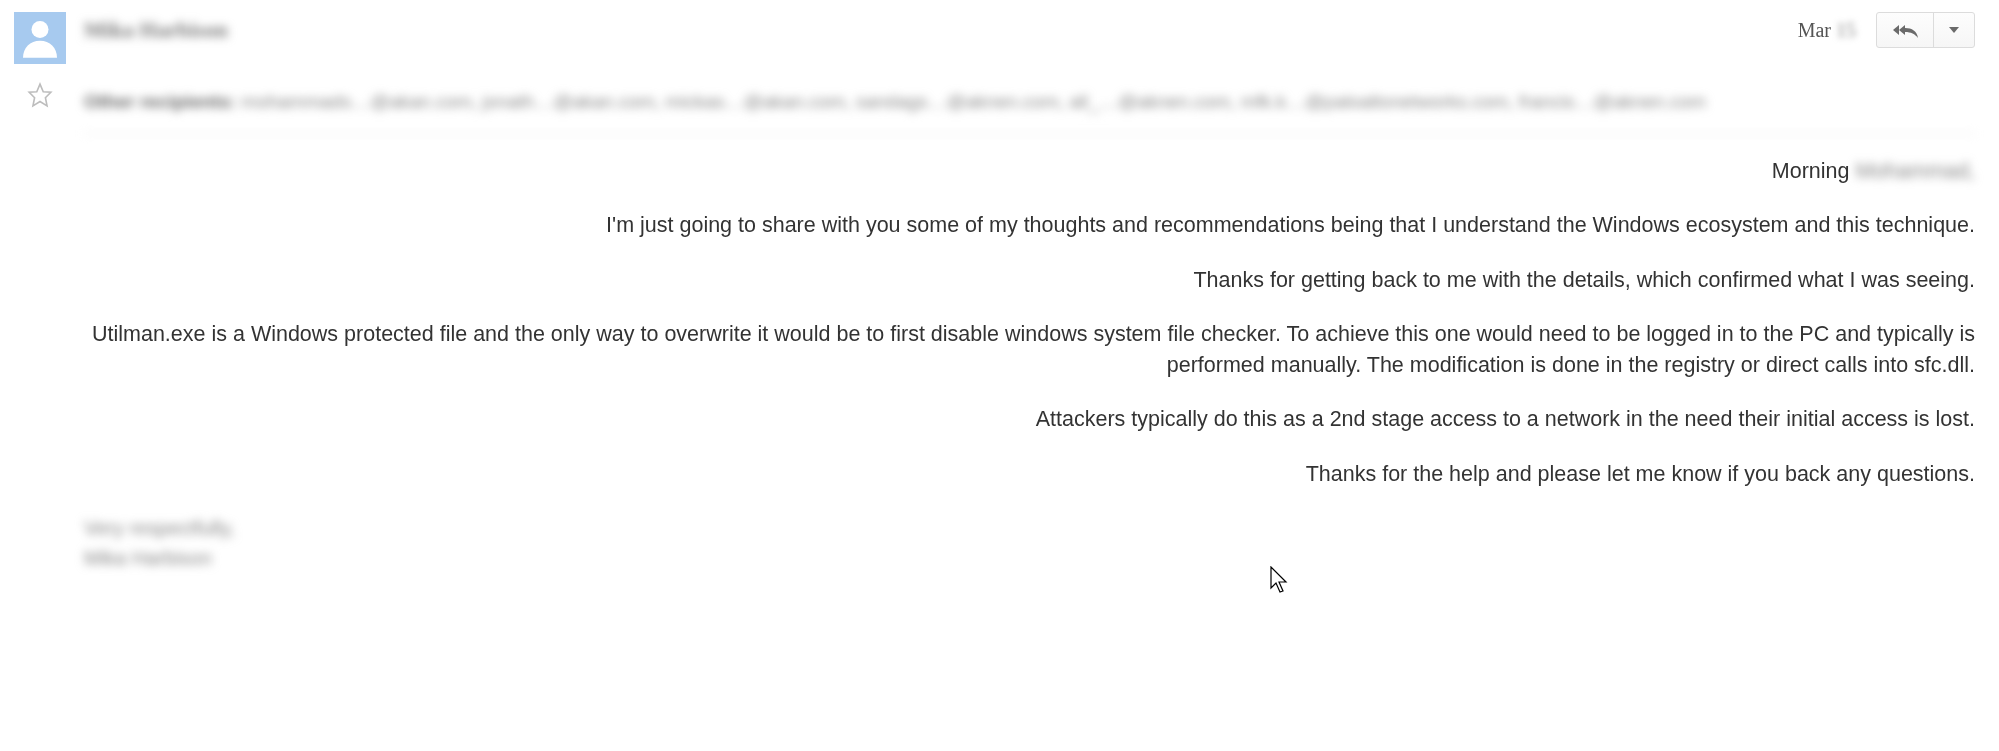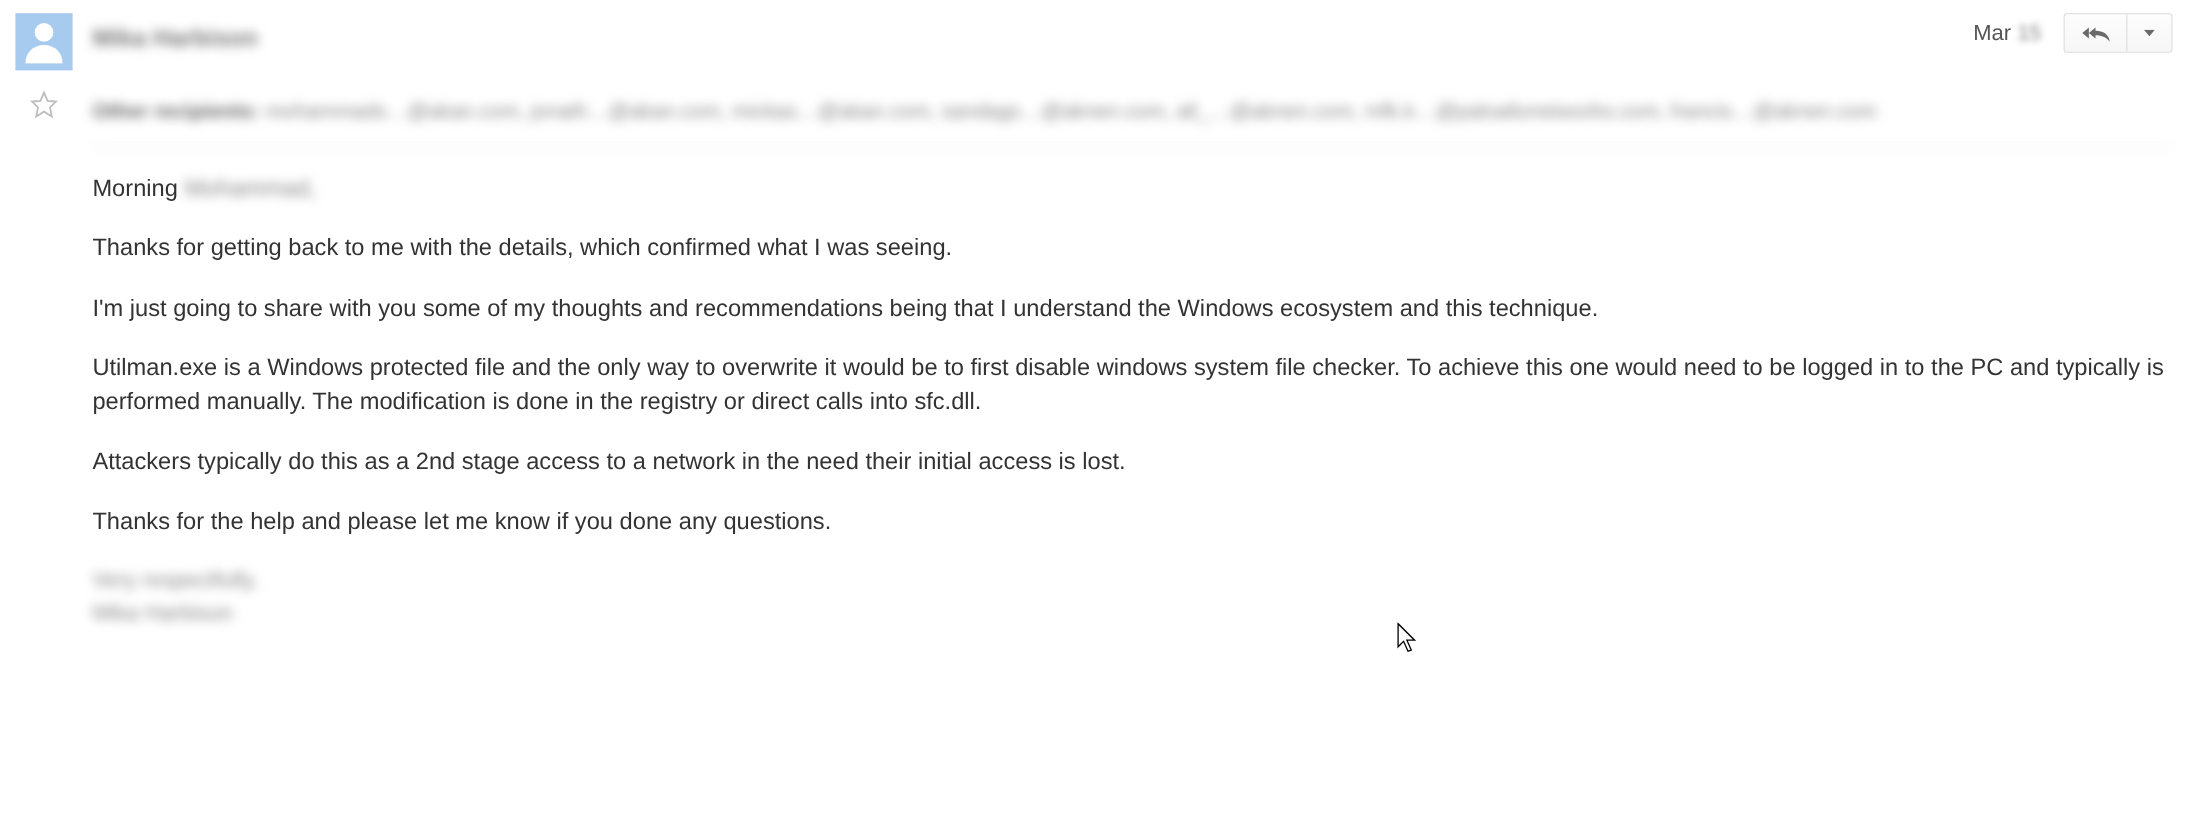--- a/index.html
+++ b/index.html
@@ -48,22 +48,23 @@
       cursor: pointer;
     }
     .main-col {
       flex: 1;
       padding-right: 24px;
       padding-left: 12px;
     }
     .header-row {
       display: flex;
       justify-content: space-between;
-      align-items: flex-end;
+      align-items: center;
       padding-top: 4px;
+      font-family: Liberation Serif, serif;
     }
     .sender-name {
       font-size: 22px;
       font-weight: bold;
       color: #777;
       filter: blur(5px);
       user-select: none;
     }
     .header-right {
       display: flex;
@@ -114,20 +115,21 @@
       color: #666;
     }
     .body {
       margin-top: 22px;
       font-size: 21.5px;
       color: #333;
       line-height: 1.42;
     }
     .body p {
       margin-bottom: 24px;
+      text-align: right;
     }
     .greeting-name {
       filter: blur(5px);
       color: #888;
       user-select: none;
     }
     .sign-off {
       filter: blur(5px);
       color: #888;
       font-size: 20px;
@@ -187,25 +189,25 @@
 
     <div class="recipients-row">
       <span class="recipients-label">Other recipients:</span>
       <span>mohammads…@akan.com, jonath…@akan.com, mickas…@akan.com, sandags…@aknen.com, all_…@aknen.com, mfk.k…@paloaltonetworks.com, francis…@aknen.com</span>
     </div>
 
     <div class="body">
       <p>
         <span>Morning </span><span class="greeting-name">Mohammad,</span>
       </p>
+      <p>I'm just going to share with you some of my thoughts and recommendations being that I understand the Windows ecosystem and this technique.</p>
       <p>Thanks for getting back to me with the details, which confirmed what I was seeing.</p>
-      <p>I'm just going to share with you some of my thoughts and recommendations being that I understand the Windows ecosystem and this technique.</p>
       <p>Utilman.exe is a Windows protected file and the only way to overwrite it would be to first disable windows system file checker.  To achieve this one would need to be logged in to the PC and typically is performed manually.  The modification is done in the registry or direct calls into sfc.dll.</p>
       <p>Attackers typically do this as a 2nd stage access to a network in the need their initial access is lost.</p>
-      <p>Thanks for the help and please let me know if you done any questions.</p>
+      <p>Thanks for the help and please let me know if you back any questions.</p>
       <div class="sign-off">
         <div>Very respectfully,</div>
         <div>Mika Harbison</div>
       </div>
     </div>
 
   </div>
 </div>
 
 <svg class="cursor" width="20" height="28" viewBox="0 0 20 28">

